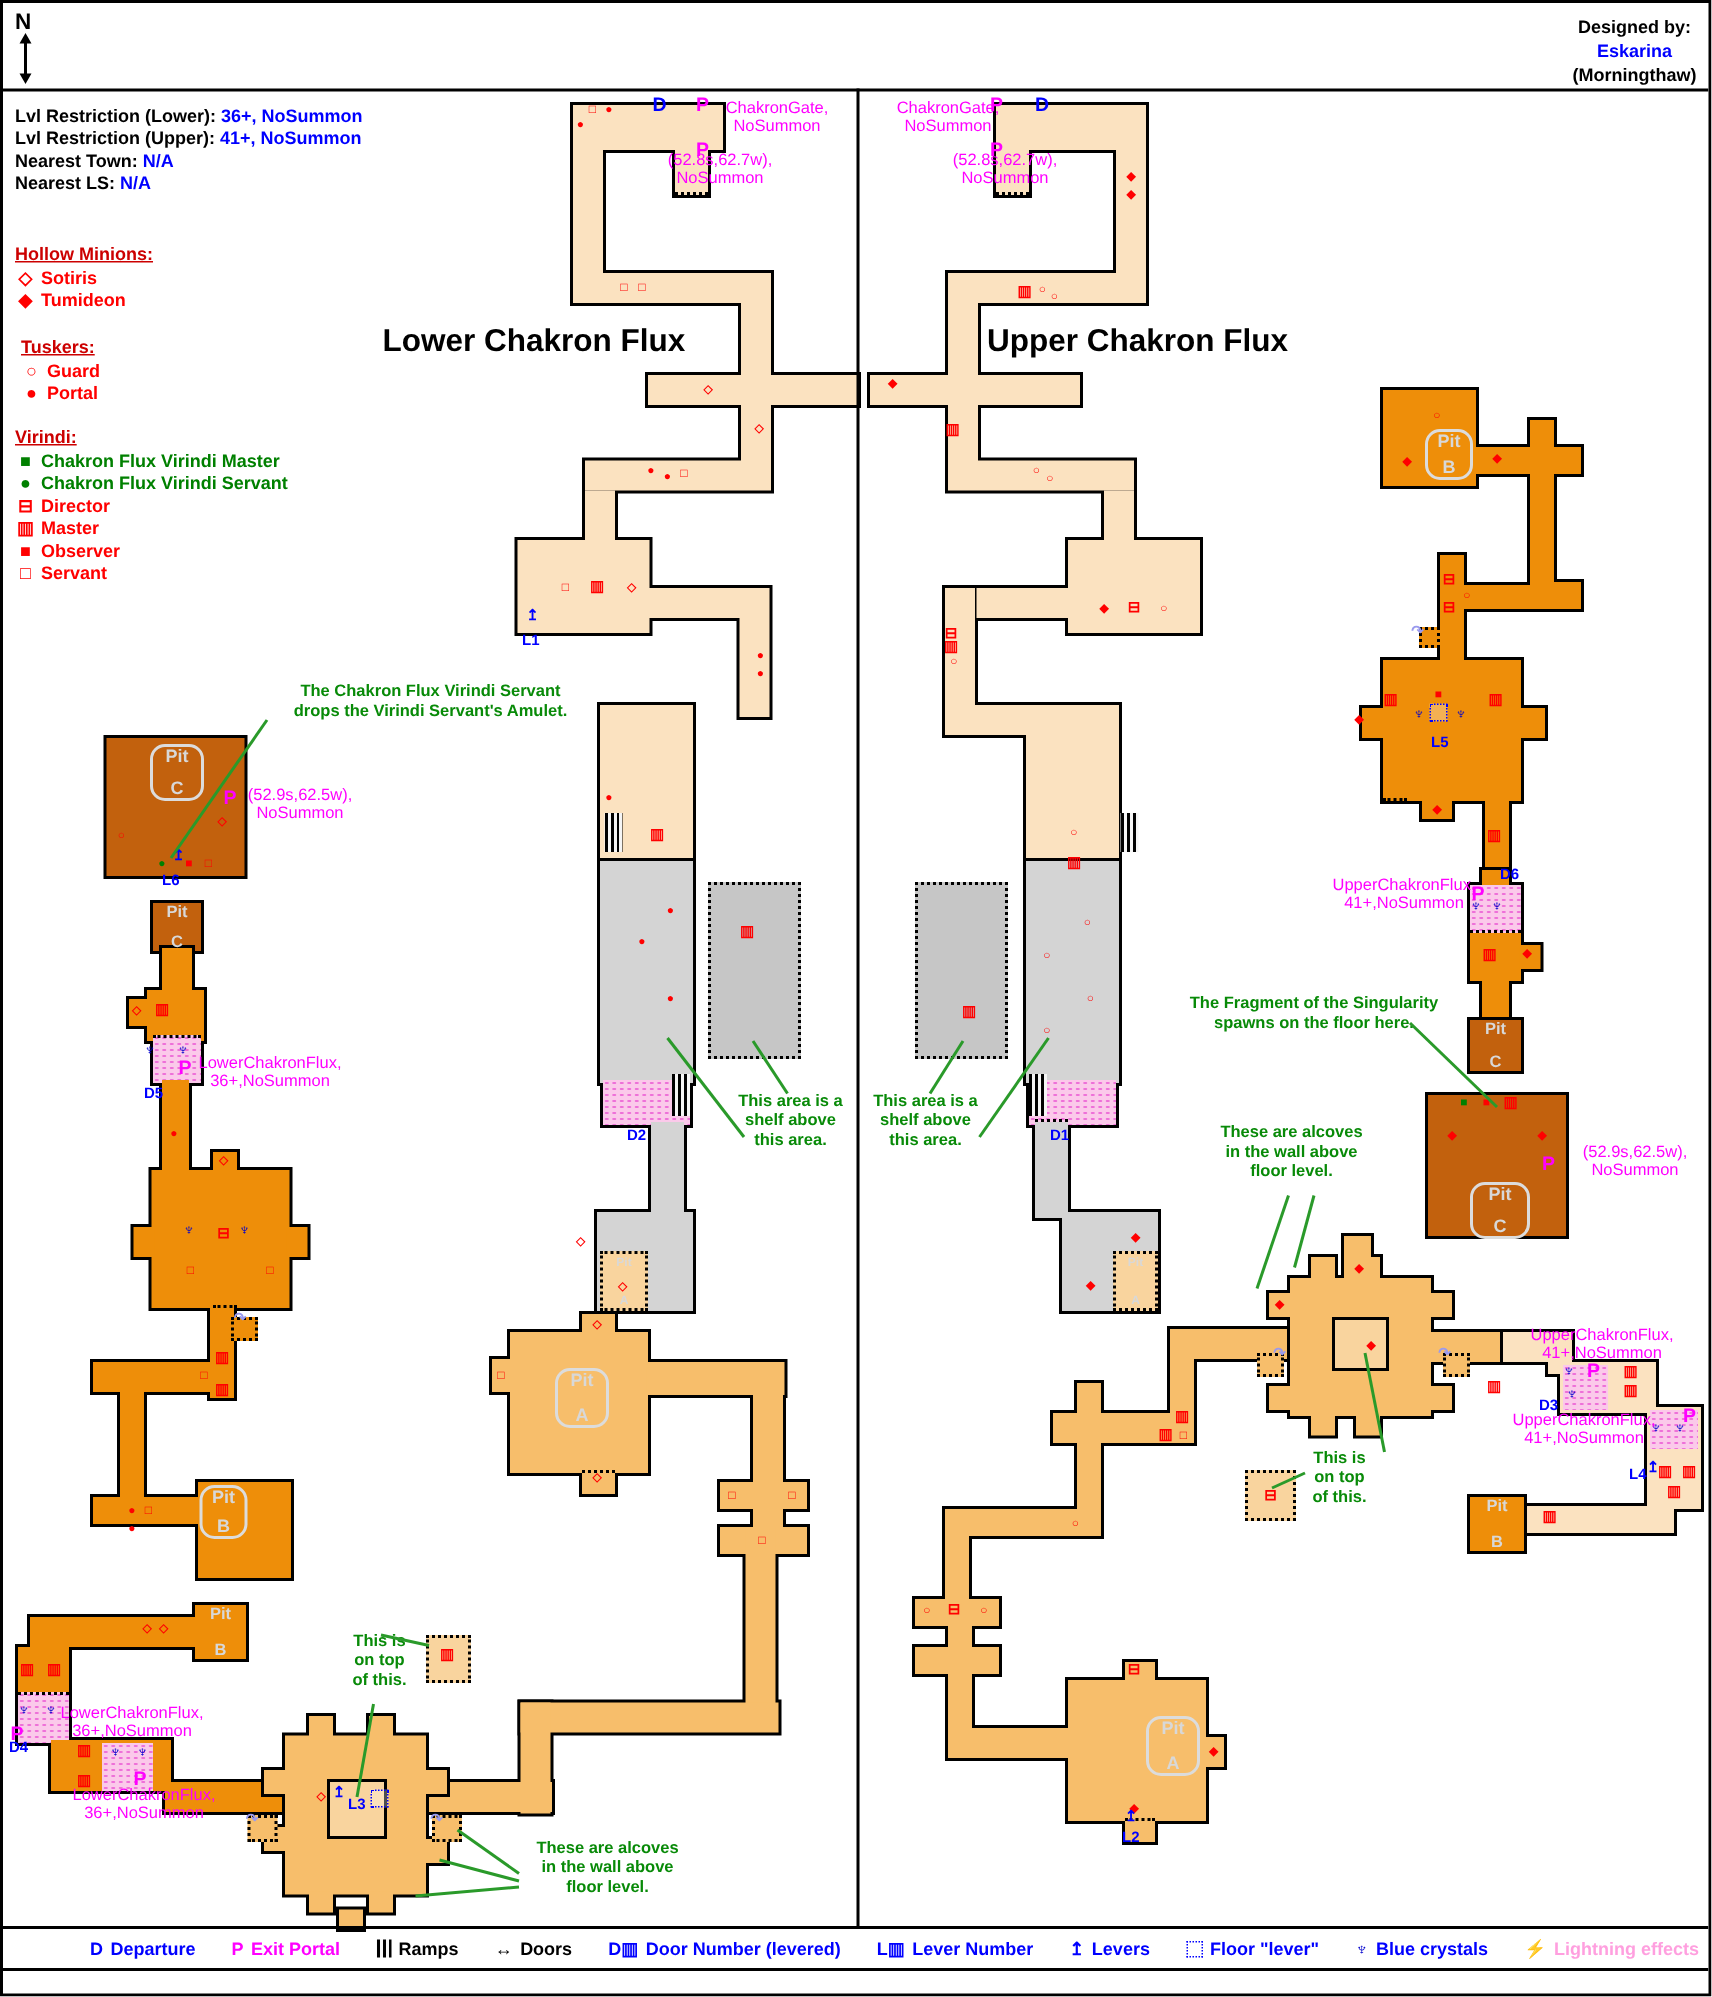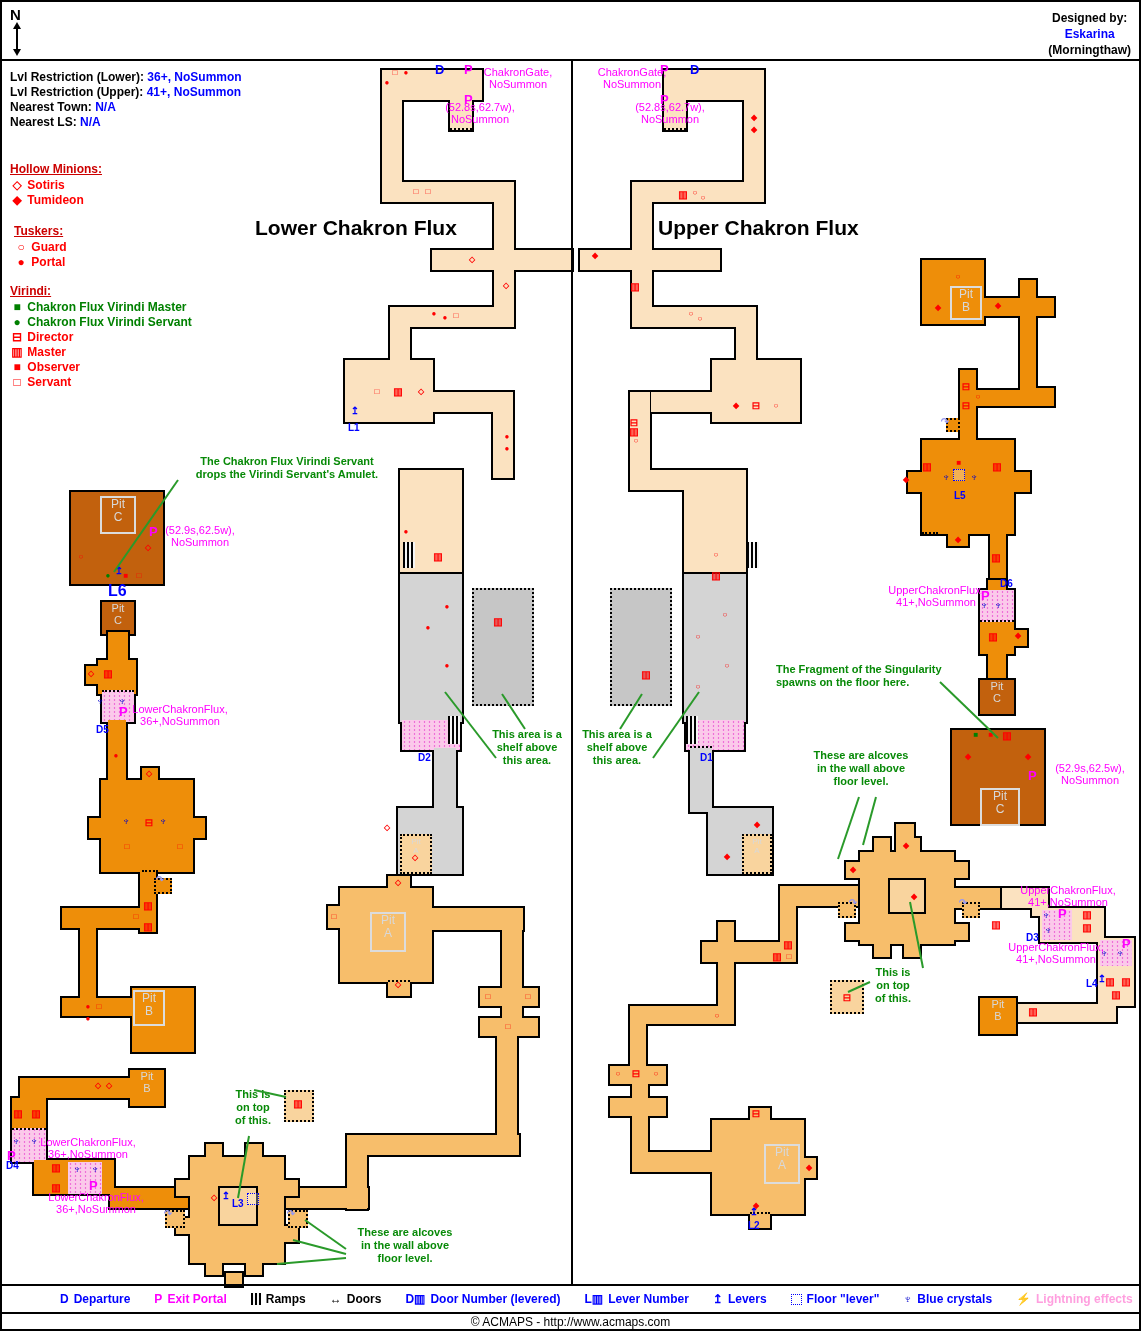--- a/index.html
+++ b/index.html
@@ -22,21 +22,21 @@
   .leg-item .g{display:inline-block;width:14px;text-align:center;}
   .red{color:#ff0000;} .green{color:#008000;}
   
   .map-title{font-size:21px;font-weight:bold;color:#000;white-space:nowrap;}
   
   .seg-o{position:absolute;background:#000;}
   .seg-f{position:absolute;}
   .pinkfill{background-color:#fbc9ea;background-image:radial-gradient(#ee6fd8 1px, rgba(0,0,0,0) 1.2px);background-size:5px 4px;}
   .dotted-box{position:absolute;box-sizing:border-box;border:2px dotted #000;}
   .solid-box{position:absolute;box-sizing:border-box;border:2px solid #000;}
-  .pit-label{position:absolute;box-sizing:border-box;color:#d8d8d8;font-weight:normal;text-align:center;display:flex;flex-direction:column;justify-content:flex-start;line-height:1.1;}
+  .pit-label{position:absolute;box-sizing:border-box;color:#d8d8d8;font-weight:bold;text-align:center;display:flex;flex-direction:column;justify-content:space-between;line-height:1.1;border-radius:10px;}
   .pit-boxed{border:2px solid #dcdcdc;}
   .mark{position:absolute;transform:translate(-50%,-50%);line-height:1;}
   .map-lbl{position:absolute;font-weight:bold;white-space:nowrap;}
   .mag-lbl{position:absolute;font-size:11px;color:#ff00ff;text-align:center;line-height:12px;white-space:nowrap;}
   .annot{position:absolute;font-size:11px;font-weight:bold;color:#088a08;line-height:13px;white-space:nowrap;}
   .ramp-icon{position:absolute;background:repeating-linear-gradient(90deg,#000 0 2px,#f5f5f5 2px 4px);}
   .floor-lever{position:absolute;border:1px dotted #0000ff;background:rgba(255,255,255,.3);}
   .doordots{position:absolute;border-top:2px dotted #000;}
   #lines-svg{position:absolute;top:0;left:0;pointer-events:none;}
   
@@ -599,21 +599,21 @@
       <div class="map-lbl" style="left: 87px; top: 1176px; color: rgb(255, 0, 255); font-size: 13px;">P</div>
       <div class="map-lbl" style="left: 979px; top: 586px; color: rgb(255, 0, 255); font-size: 13px;">P</div>
       <div class="map-lbl" style="left: 1026px; top: 766px; color: rgb(255, 0, 255); font-size: 13px;">P</div>
       <div class="map-lbl" style="left: 1056px; top: 904px; color: rgb(255, 0, 255); font-size: 13px;">P</div>
       <div class="map-lbl" style="left: 1120px; top: 934px; color: rgb(255, 0, 255); font-size: 13px;">P</div>
       <div class="map-lbl" style="left: 346px; top: 420px; color: rgb(0, 0, 255); font-size: 10px;">L1</div>
       <div class="map-lbl" style="left: 746px; top: 1218px; color: rgb(0, 0, 255); font-size: 10px;">L2</div>
       <div class="map-lbl" style="left: 230px; top: 1196px; color: rgb(0, 0, 255); font-size: 10px;">L3</div>
       <div class="map-lbl" style="left: 1084px; top: 976px; color: rgb(0, 0, 255); font-size: 10px;">L4</div>
       <div class="map-lbl" style="left: 952px; top: 488px; color: rgb(0, 0, 255); font-size: 10px;">L5</div>
-      <div class="map-lbl" style="left: 106px; top: 580px; color: rgb(0, 0, 255); font-size: 16px;">L6</div>
+      <div class="map-lbl" style="left: 106px; top: 580px; color: rgb(0, 0, 255); font-size: 10px;">L6</div>
       <div class="map-lbl" style="left: 698px; top: 750px; color: rgb(0, 0, 255); font-size: 10px;">D1</div>
       <div class="map-lbl" style="left: 416px; top: 750px; color: rgb(0, 0, 255); font-size: 10px;">D2</div>
       <div class="map-lbl" style="left: 1024px; top: 930px; color: rgb(0, 0, 255); font-size: 10px;">D3</div>
       <div class="map-lbl" style="left: 4px; top: 1158px; color: rgb(0, 0, 255); font-size: 10px;">D4</div>
       <div class="map-lbl" style="left: 94px; top: 722px; color: rgb(0, 0, 255); font-size: 10px;">D5</div>
       <div class="map-lbl" style="left: 998px; top: 576px; color: rgb(0, 0, 255); font-size: 10px;">D6</div>
       <div class="mag-lbl" style="left: 478px; top: 64px; width: 76px;">
         <div>ChakronGate,</div>
         <div>NoSummon</div>
       </div>
@@ -668,21 +668,21 @@
       <div class="annot" style="left: 481px; top: 726px; width: 88px; text-align: center;">
         <div>This area is a</div>
         <div>shelf above</div>
         <div>this area.</div>
       </div>
       <div class="annot" style="left: 571px; top: 726px; width: 88px; text-align: center;">
         <div>This area is a</div>
         <div>shelf above</div>
         <div>this area.</div>
       </div>
-      <div class="annot" style="left: 774px; top: 661px; width: 200px; ">
+      <div class="annot" style="left: 774px; top: 661px; width: 200px; text-align: center;">
         <div>The Fragment of the Singularity</div>
         <div>spawns on the floor here.</div>
       </div>
       <div class="annot" style="left: 800px; top: 747px; width: 118px; text-align: center;">
         <div>These are alcoves</div>
         <div>in the wall above</div>
         <div>floor level.</div>
       </div>
       <div class="annot" style="left: 864px; top: 964px; width: 54px; text-align: center;">
         <div>This is</div>
@@ -756,14 +756,13 @@
       <div class="bl-item">
         <span style="color: rgb(0, 0, 204); font-weight: bold;">♆</span>
         <span style="color: rgb(0, 0, 255);">Blue crystals</span>
       </div>
       <div class="bl-item">
         <span style="color: rgb(255, 159, 223); font-weight: bold;">⚡</span>
         <span style="color: rgb(255, 159, 223);">Lightning effects</span>
       </div>
     </div>
   <div class="abs hline" style="top:1310px;"></div>
-  <div class="abs" id="copyright">© ACMAPS - http://www.acmaps.com</div>
 </div>
 
 </body></html>

